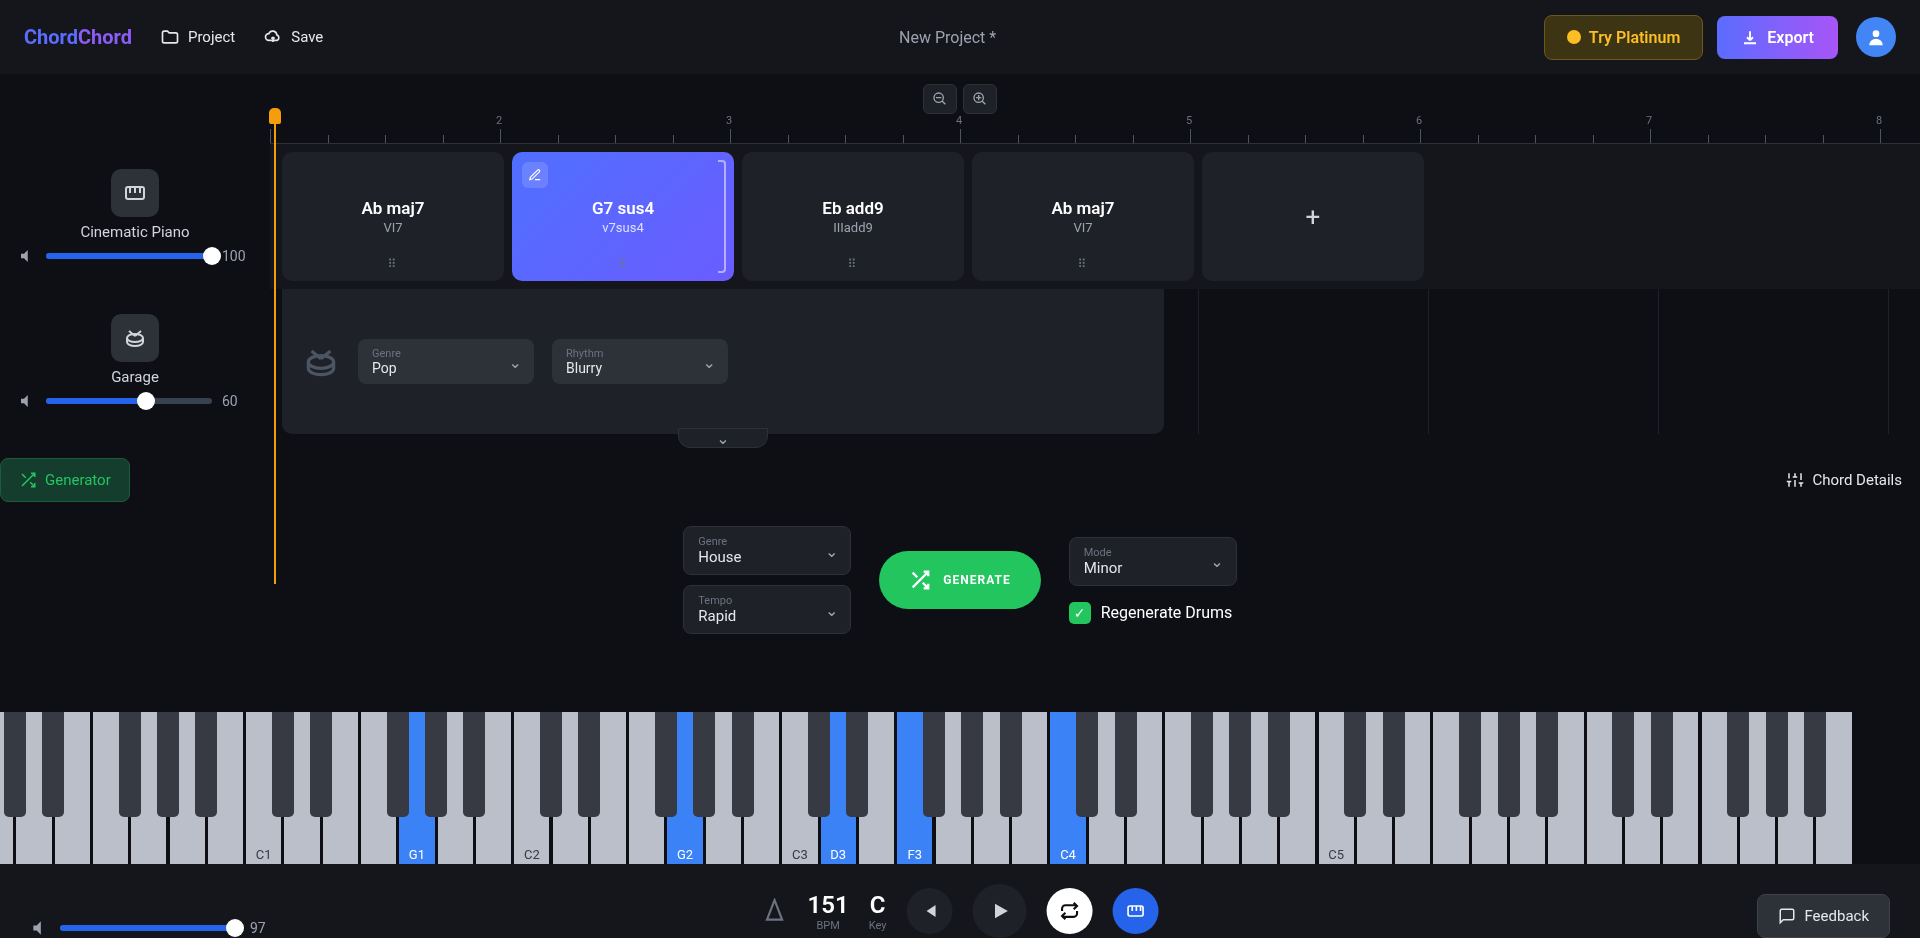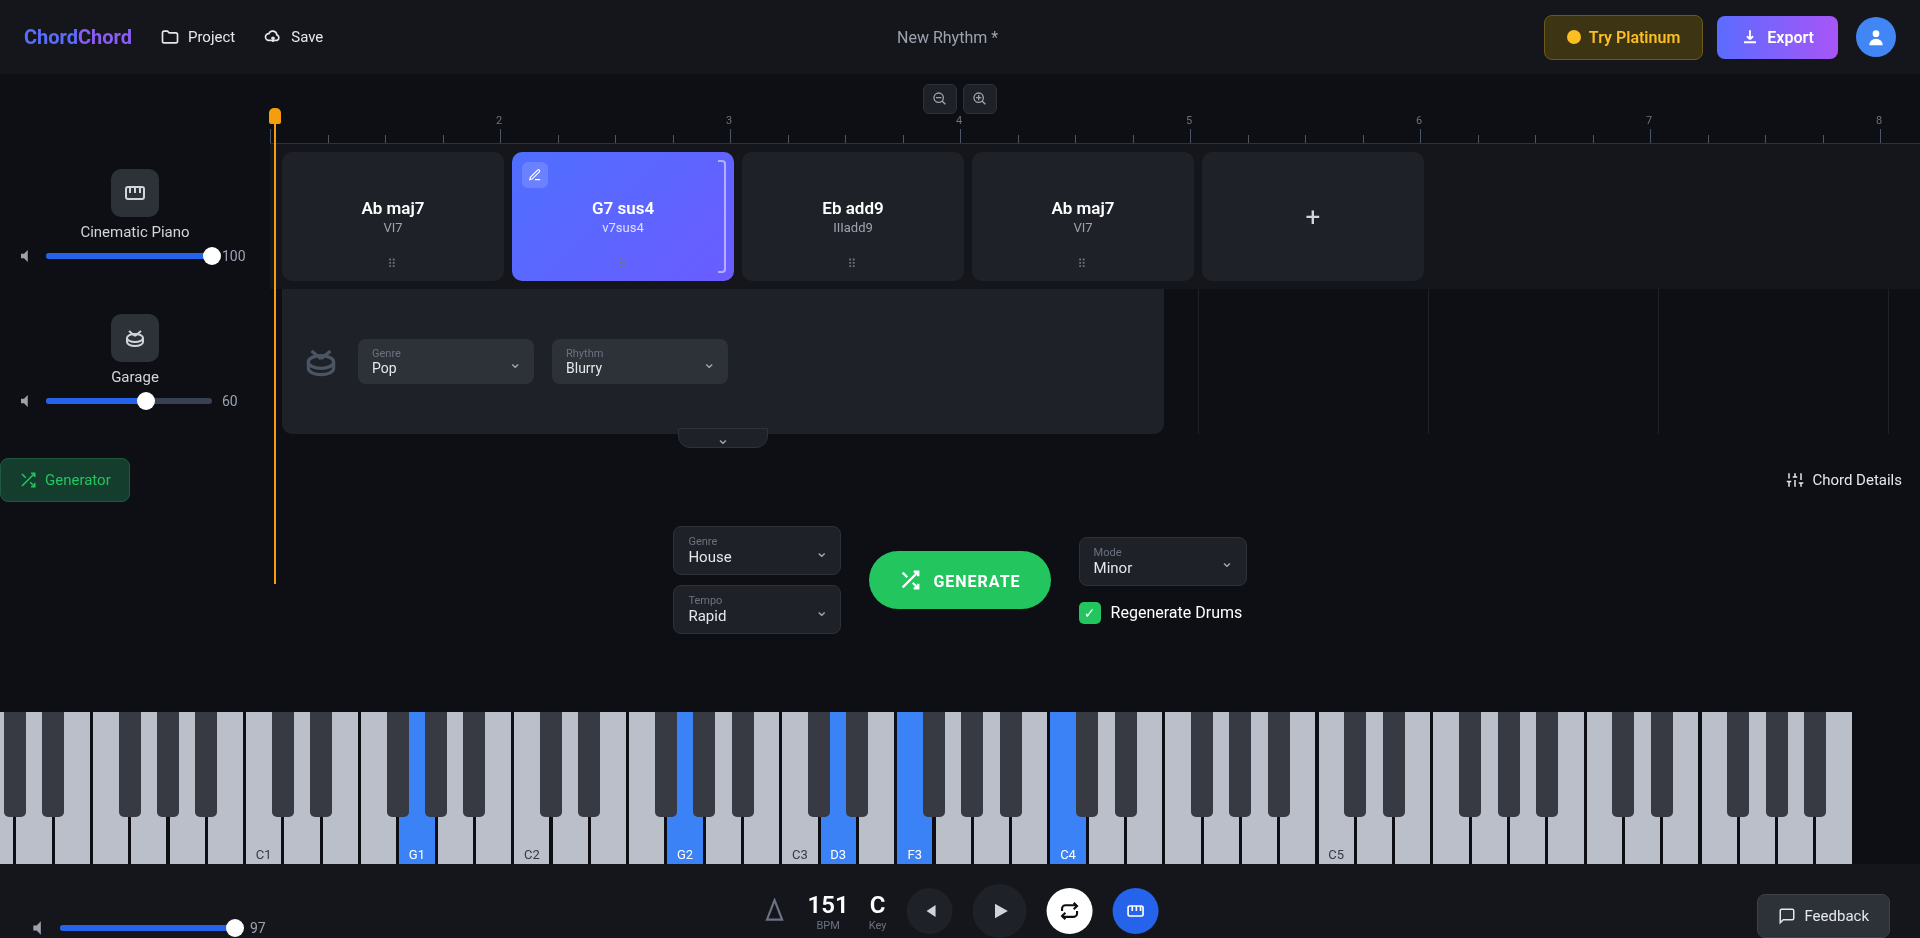--- a/index.html
+++ b/index.html
@@ -8,21 +8,21 @@
 
 .header { height:74px; display:flex; align-items:center; padding:0 24px; background:#14161c; }
 .logo { font-size:20px; font-weight:700; margin-right:28px; }
 .logo .c1 { color:#5b6cff; }
 .logo .c2 { color:#8b5cf6; }
 .hdr-btn { display:flex; align-items:center; gap:8px; color:#e5e7eb; font-size:15px; margin-right:28px; cursor:pointer; }
 .hdr-btn svg { width:20px; height:20px; }
 .title { flex:1; text-align:center; color:#9ca3af; font-size:16px; }
 .try-plat { background:#3d3414; border:1px solid #6b5a1a; color:#fbbf24; padding:12px 22px; border-radius:8px; font-size:16px; font-weight:600; display:flex; align-items:center; gap:8px; cursor:pointer; }
 .try-plat .dot { width:14px; height:14px; border-radius:50%; background:#fbbf24; }
-.export { background:linear-gradient(90deg,#5b6cff,#a855f7); color:#fff; padding:12px 24px; border-radius:8px; font-size:16px; font-weight:600; display:flex; align-items:center; gap:8px; margin-left:14px; cursor:pointer; border:none; }
+.export { background:linear-gradient(90deg,#5b6cff,#a855f7); color:#fff; padding:12px 24px; border-radius:8px; font-size:16px; font-weight:600; display:flex; align-items:flex-end; gap:8px; margin-left:14px; cursor:pointer; border:none; }
 .avatar { width:40px; height:40px; border-radius:50%; background:#4285f4; margin-left:18px; display:flex; align-items:center; justify-content:center; cursor:pointer; }
 
 
 .zoom-row { display:flex; justify-content:center; gap:6px; padding:10px 0 0; }
 .zoom-btn { width:34px; height:30px; background:#1e2128; border:1px solid #2d3138; border-radius:6px; display:flex; align-items:center; justify-content:center; cursor:pointer; color:#9ca3af; font-size:14px; }
 
 
 .ruler { height:30px; position:relative; margin-left:270px; border-bottom:1px solid #2d3138; }
 .ruler .ticks { position:absolute; inset:0; }
 .ruler .tick { position:absolute; bottom:0; width:1px; height:8px; background:#4b5563; }
@@ -74,21 +74,21 @@
 .mode-tab.active { background:#143d2e; color:#22c55e; border:1px solid #1e5a3f; }
 .mode-tab:not(.active) { color:#e5e7eb; }
 
 
 .gen-row { display:flex; justify-content:center; align-items:center; gap:28px; margin-top:24px; }
 .gen-col { display:flex; flex-direction:column; gap:10px; }
 .gen-sel { background:#1e2128; border:1px solid #2d3138; border-radius:8px; padding:8px 14px; width:168px; position:relative; cursor:pointer; }
 .gen-sel .lbl { color:#6b7280; font-size:11px; }
 .gen-sel .val { color:#e5e7eb; font-size:15px; }
 .gen-sel .chev { position:absolute; right:12px; top:50%; transform:translateY(-50%); color:#9ca3af; }
-.gen-btn { background:#22c55e; color:#fff; border:none; border-radius:999px; padding:18px 30px; font-size:16px; font-weight:700; letter-spacing:1px; display:flex; align-items:flex-end; gap:12px; cursor:pointer; }
+.gen-btn { background:#22c55e; color:#fff; border:none; border-radius:999px; padding:18px 30px; font-size:12px; font-weight:700; letter-spacing:1px; display:flex; align-items:center; gap:12px; cursor:pointer; }
 .regen-col { display:flex; flex-direction:column; gap:16px; }
 .chk-row { display:flex; align-items:center; gap:10px; }
 .chk { width:22px; height:22px; background:#22c55e; border-radius:5px; display:flex; align-items:center; justify-content:center; color:#fff; font-size:14px; }
 
 
 .piano { position:absolute; left:0; right:0; top:712px; height:164px; background:#0d0f14; }
 .keys { position:relative; height:164px; overflow:hidden; }
 .wk { position:absolute; top:0; height:158px; background:#babfc9; border-radius:0 0 6px 6px;padding-left:8px; }
 .wk.hi { background:#3b82f6; color:#fff; }
 .wk .lbl { position:absolute; bottom:8px; left:50%; transform:translateX(-50%); color:#373a42; font-size:13px; }
@@ -121,21 +121,21 @@
       </svg>
     <span>Project</span>
   </div>
   <div class="hdr-btn">
     <svg viewBox="0 0 24 24" fill="none" stroke="currentColor" stroke-width="2">
         <path d="M7 16a4 4 0 010-8 5 5 0 019.6 1.5A3.5 3.5 0 0117 16H7z"></path>
         <path d="M12 12v6m0-6l-2 2m2-2l2 2"></path>
       </svg>
     <span>Save</span>
   </div>
-  <div class="title">New Rhythm *</div>
+  <div class="title">New Project *</div>
   <button class="try-plat">
       <span class="dot"></span>
       <span>Try Platinum</span>
     </button>
   <button class="export">
     <svg width="18" height="18" viewBox="0 0 24 24" fill="none" stroke="currentColor" stroke-width="2.5">
         <path d="M12 3v12m0 0l-4-4m4 4l4-4M4 19h16"></path>
       </svg>
     <span>Export</span>
   </button>

